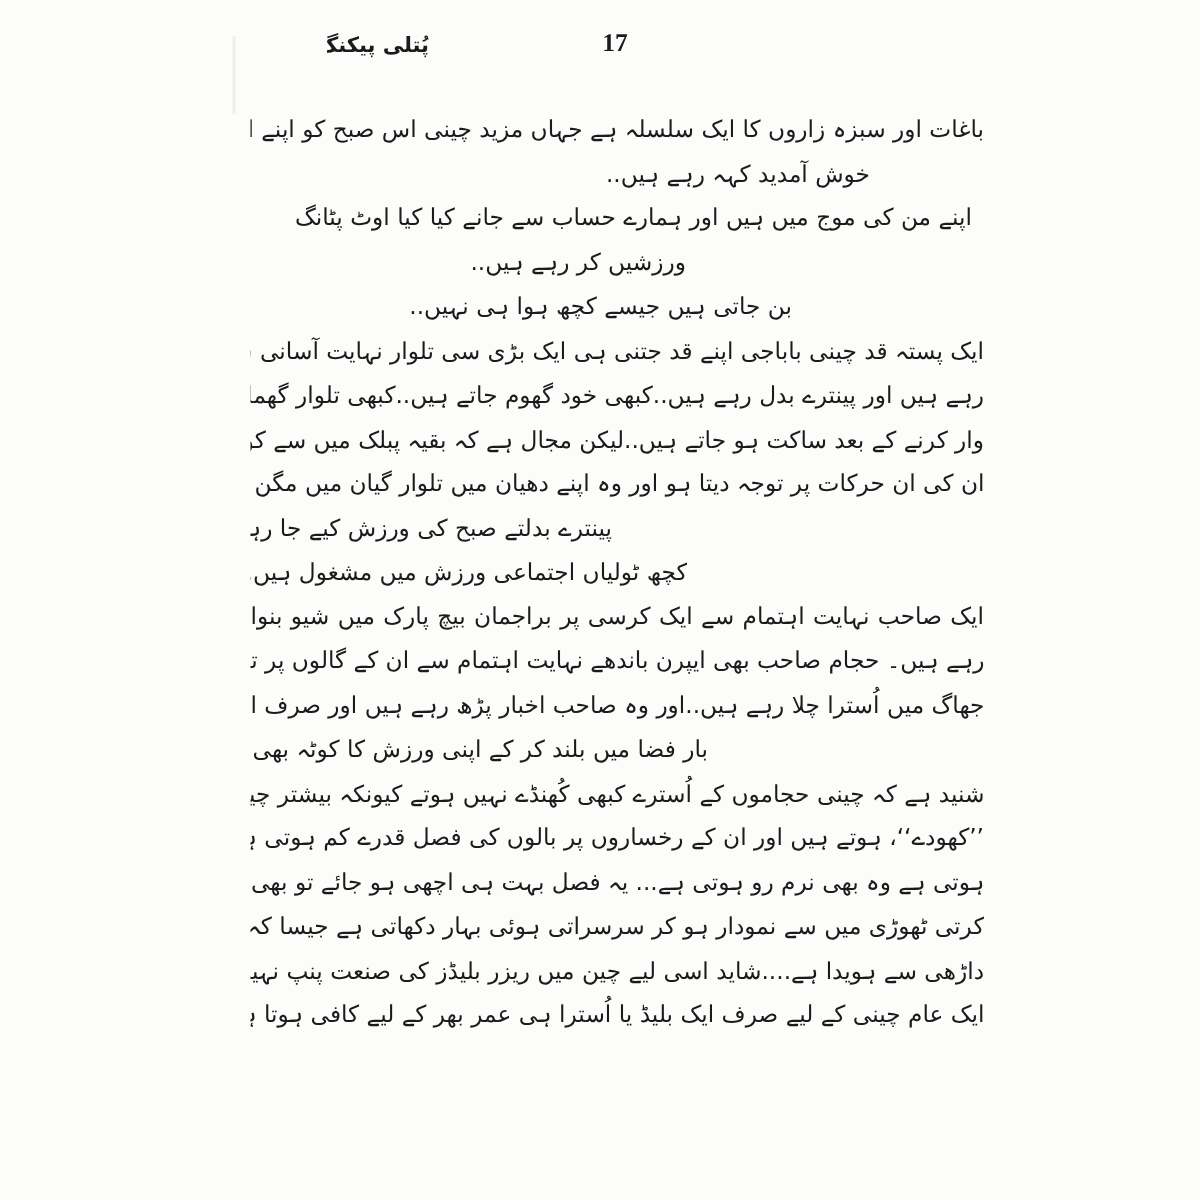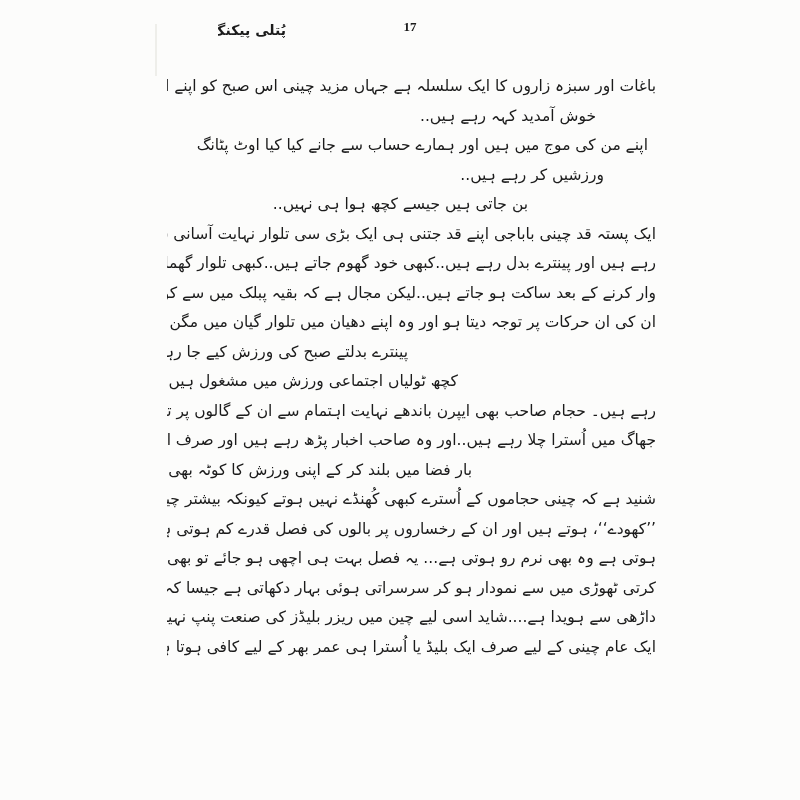--- a/index.html
+++ b/index.html
@@ -38,21 +38,21 @@
     white-space: nowrap;
     overflow: hidden;
   }
   .page-number {
     position: absolute;
     top: 19px; left: 392px;
     width: 36px;
     text-align: center;
     font-family: "Liberation Serif", serif;
     font-weight: bold;
-    font-size: 13px;
+    font-size: 17px;
   }
   .text-block {
     position: absolute;
     top: 72px; left: 167px;
     width: 489px;
     direction: rtl;
   }
   .line {
     height: 29.5px;
     line-height: 29.5px;
@@ -62,22 +62,22 @@
     text-align: right;
   }
   
   .full {
     text-align: justify;
     text-align-last: justify;
   }
   
   .ln3  { margin-right: 8px; }
   
-  .ln2  { margin-right: 60px;  }
-  .ln4  { margin-right: 52px;  }
+  .ln2  { margin-right: 76px;  }
+  .ln4  { margin-right: 52px; text-align: center;  }
   .ln6  { margin-right: 128px; }
   .ln11 { margin-right: 248px; }
   .ln12 { margin-right: 198px; }
   .ln16 { margin-right: 184px; }
 </style>
 </head>
 <body>
 
 <div class="page">
 
@@ -92,20 +92,21 @@
     <div class="line ln2">خوش آمدید کہہ رہے ہیں..</div>
     <div class="line ln3">اپنے من کی موج میں ہیں اور ہمارے حساب سے جانے کیا کیا اوٹ پٹانگ</div>
     <div class="line ln4">ورزشیں کر رہے ہیں..</div>
     <div class="line ln6">بن جاتی ہیں جیسے کچھ ہوا ہی نہیں..</div>
     <div class="line full ln7">ایک پستہ قد چینی باباجی اپنے قد جتنی ہی ایک بڑی سی تلوار نہایت آسانی سے گھما</div>
     <div class="line full ln8">رہے ہیں اور پینترے بدل رہے ہیں..کبھی خود گھوم جاتے ہیں..کبھی تلوار گھماتے ہیں اور کبھی</div>
     <div class="line full ln9">وار کرنے کے بعد ساکت ہو جاتے ہیں..لیکن مجال ہے کہ بقیہ پبلک میں سے کوئی ایک بھی</div>
     <div class="line full ln10">ان کی ان حرکات پر توجہ دیتا ہو اور وہ اپنے دھیان میں تلوار گیان میں مگن اسے گھماتے‘</div>
     <div class="line ln11">پینترے بدلتے صبح کی ورزش کیے جا رہے ہیں..</div>
     <div class="line ln12">کچھ ٹولیاں اجتماعی ورزش میں مشغول ہیں..</div>
+    <div class="line full ln13">ایک صاحب نہایت اہتمام سے ایک کرسی پر براجمان بیچ پارک میں شیو بنوا</div>
     <div class="line full ln14">رہے ہیں۔ حجام صاحب بھی ایپرن باندھے نہایت اہتمام سے ان کے گالوں پر تھوپی</div>
     <div class="line full ln15">جھاگ میں اُسترا چلا رہے ہیں..اور وہ صاحب اخبار پڑھ رہے ہیں اور صرف ایک ہاتھ بار</div>
     <div class="line ln16">بار فضا میں بلند کر کے اپنی ورزش کا کوٹہ بھی پورا کر رہے ہیں..</div>
     <div class="line full ln17">شنید ہے کہ چینی حجاموں کے اُسترے کبھی کُھنڈے نہیں ہوتے کیونکہ بیشتر چینی</div>
     <div class="line full ln18">’’کھودے‘‘، ہوتے ہیں اور ان کے رخساروں پر بالوں کی فصل قدرے کم ہوتی ہے..اور جو</div>
     <div class="line full ln19">ہوتی ہے وہ بھی نرم رو ہوتی ہے... یہ فصل بہت ہی اچھی ہو جائے تو بھی گالوں سے درگزر</div>
     <div class="line full ln20">کرتی ٹھوڑی میں سے نمودار ہو کر سرسراتی ہوئی بہار دکھاتی ہے جیسا کہ انکل ہو چی منہ کی</div>
     <div class="line full ln21">داڑھی سے ہویدا ہے....شاید اسی لیے چین میں ریزر بلیڈز کی صنعت پنپ نہیں سکی کیونکہ</div>
     <div class="line full ln22">ایک عام چینی کے لیے صرف ایک بلیڈ یا اُسترا ہی عمر بھر کے لیے کافی ہوتا ہے جسے وہ فوت</div>
   </div>

